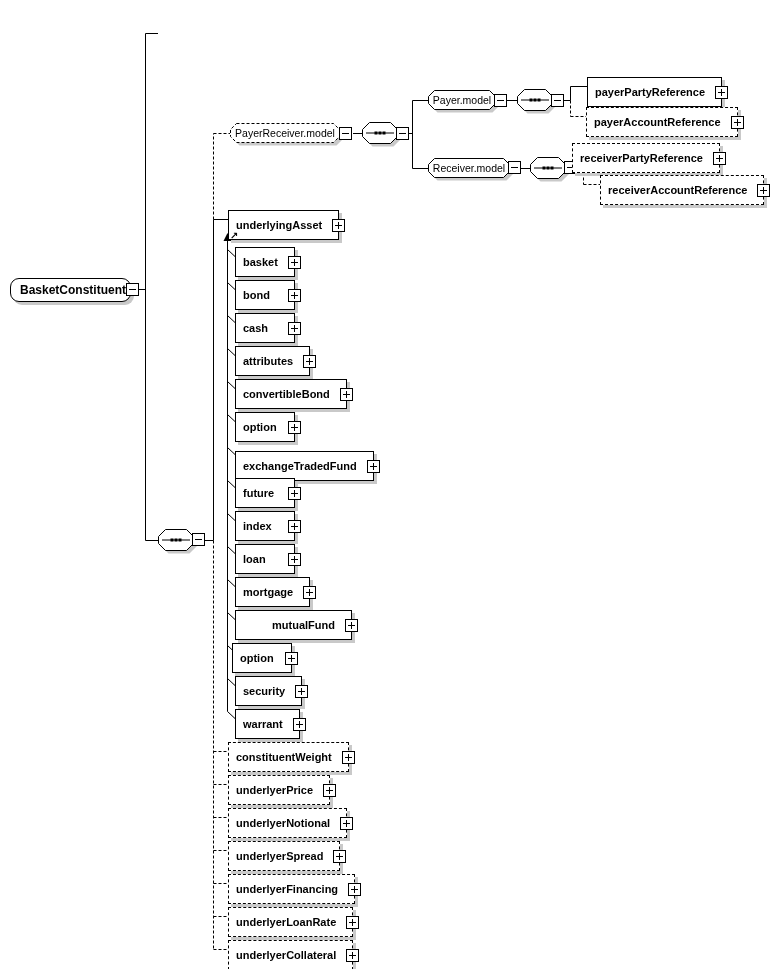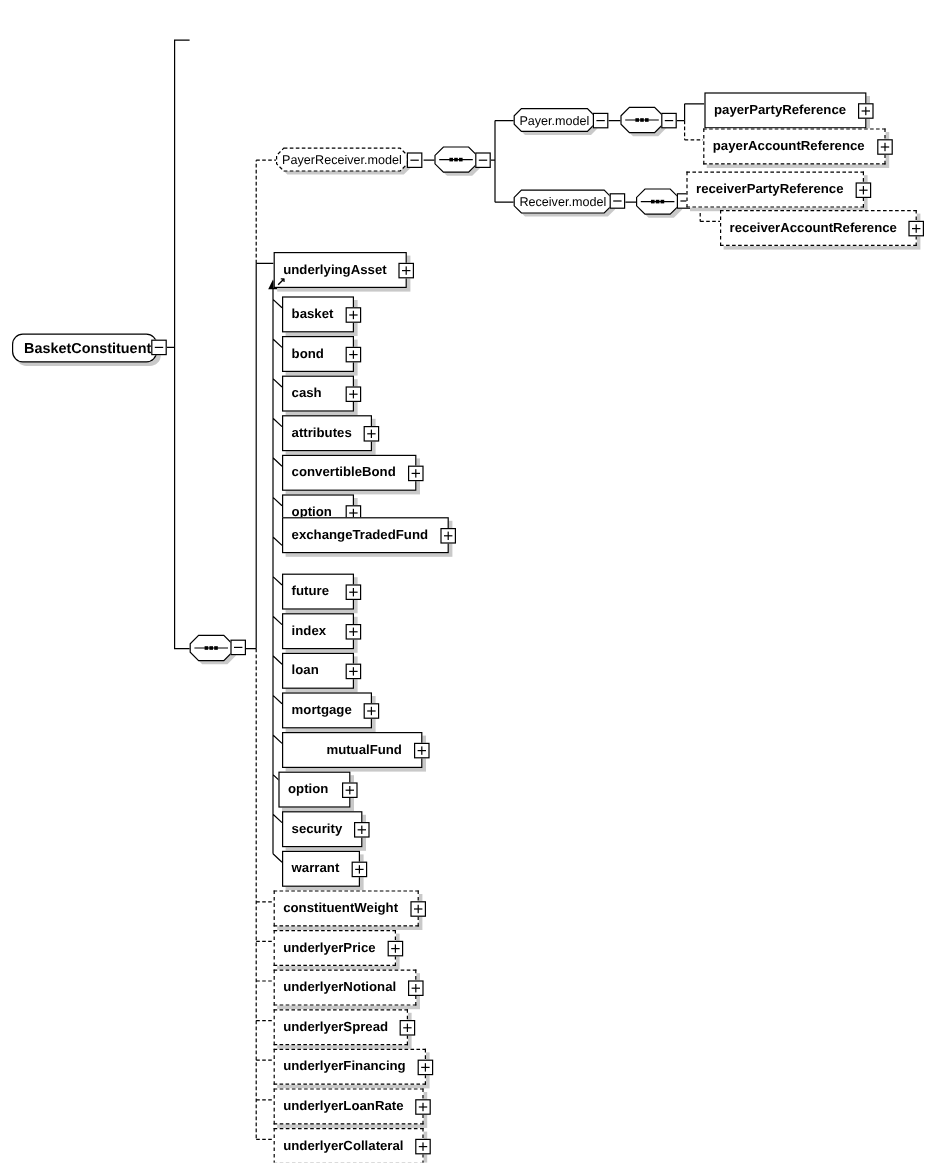--- a/index.html
+++ b/index.html
@@ -168,21 +168,21 @@
       <span class="pm plus"></span>
     </div>
   <div class="el" style="left:235px; top:379px;">
       <span>convertibleBond</span>
       <span class="pm plus"></span>
     </div>
   <div class="el" style="left:235px; top:412px;">
       <span>option</span>
       <span class="pm plus"></span>
     </div>
-  <div class="el" style="left:235px; top:431px;">
+  <div class="el" style="left:235px; top:451px;">
       <span>exchangeTradedFund</span>
       <span class="pm plus"></span>
     </div>
   <div class="el" style="left:235px; top:478px;">
       <span>future</span>
       <span class="pm plus"></span>
     </div>
   <div class="el" style="left:235px; top:511px;">
       <span>index</span>
       <span class="pm plus"></span>

